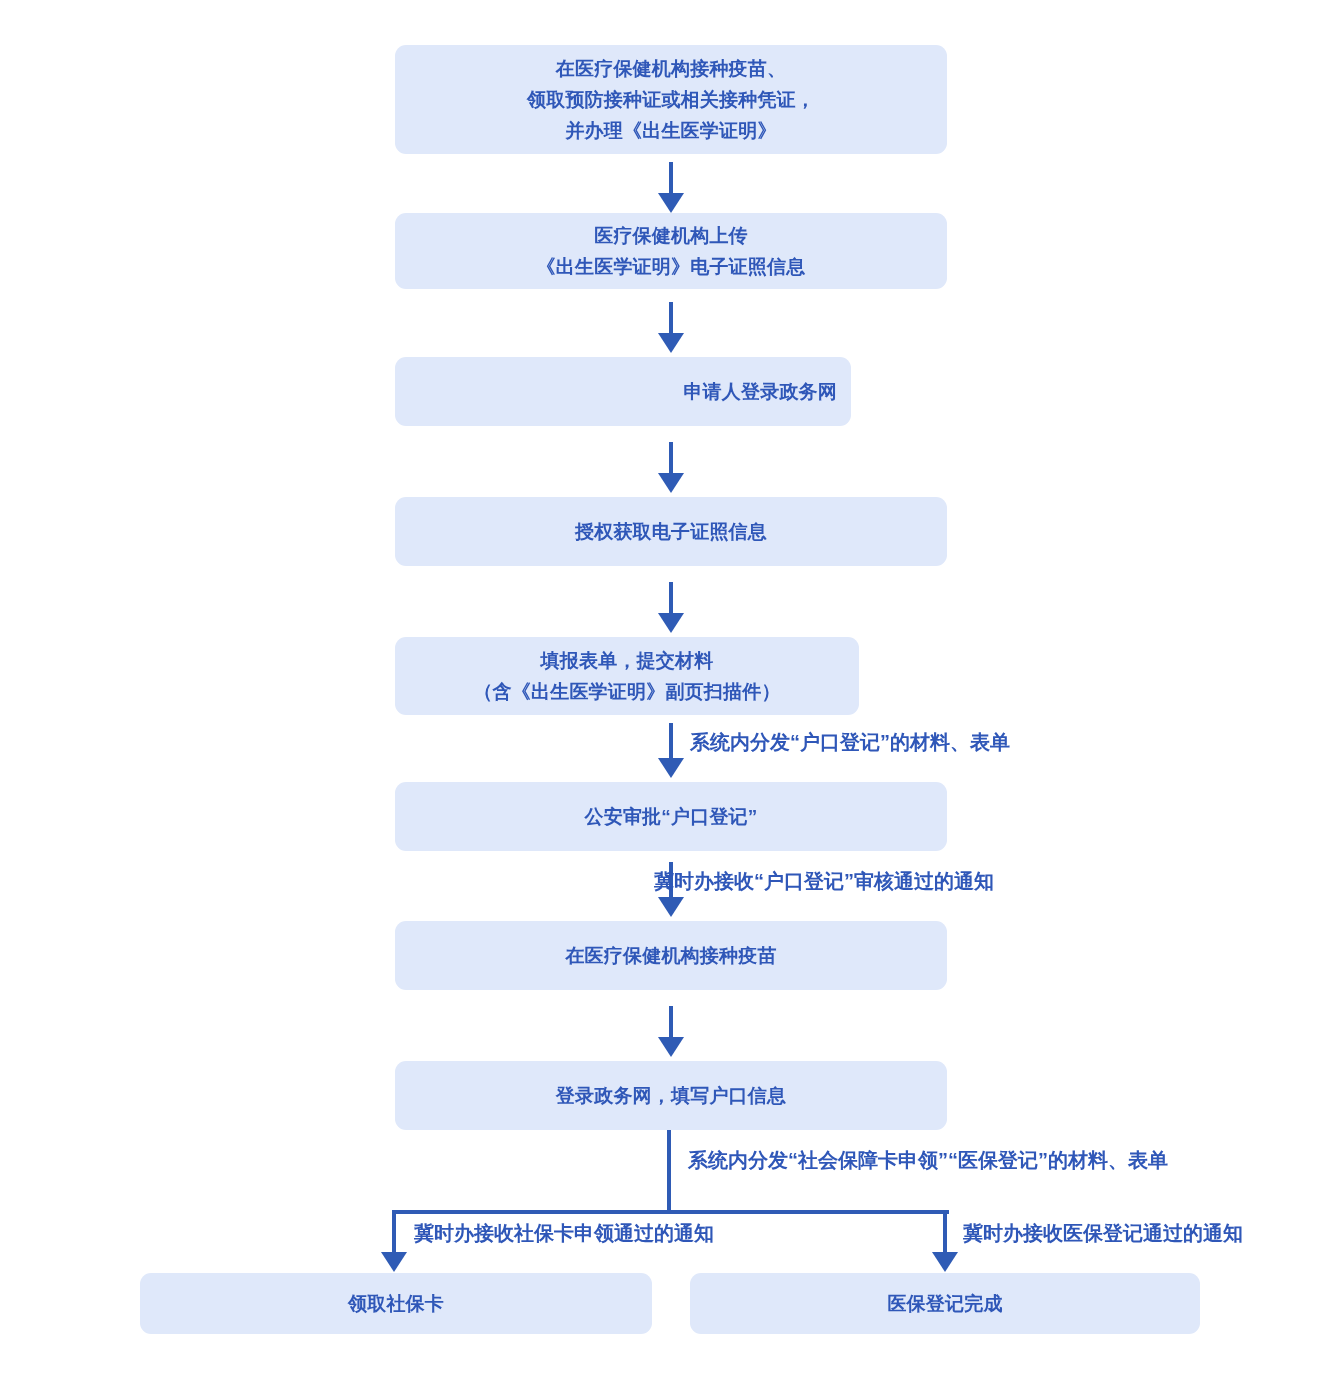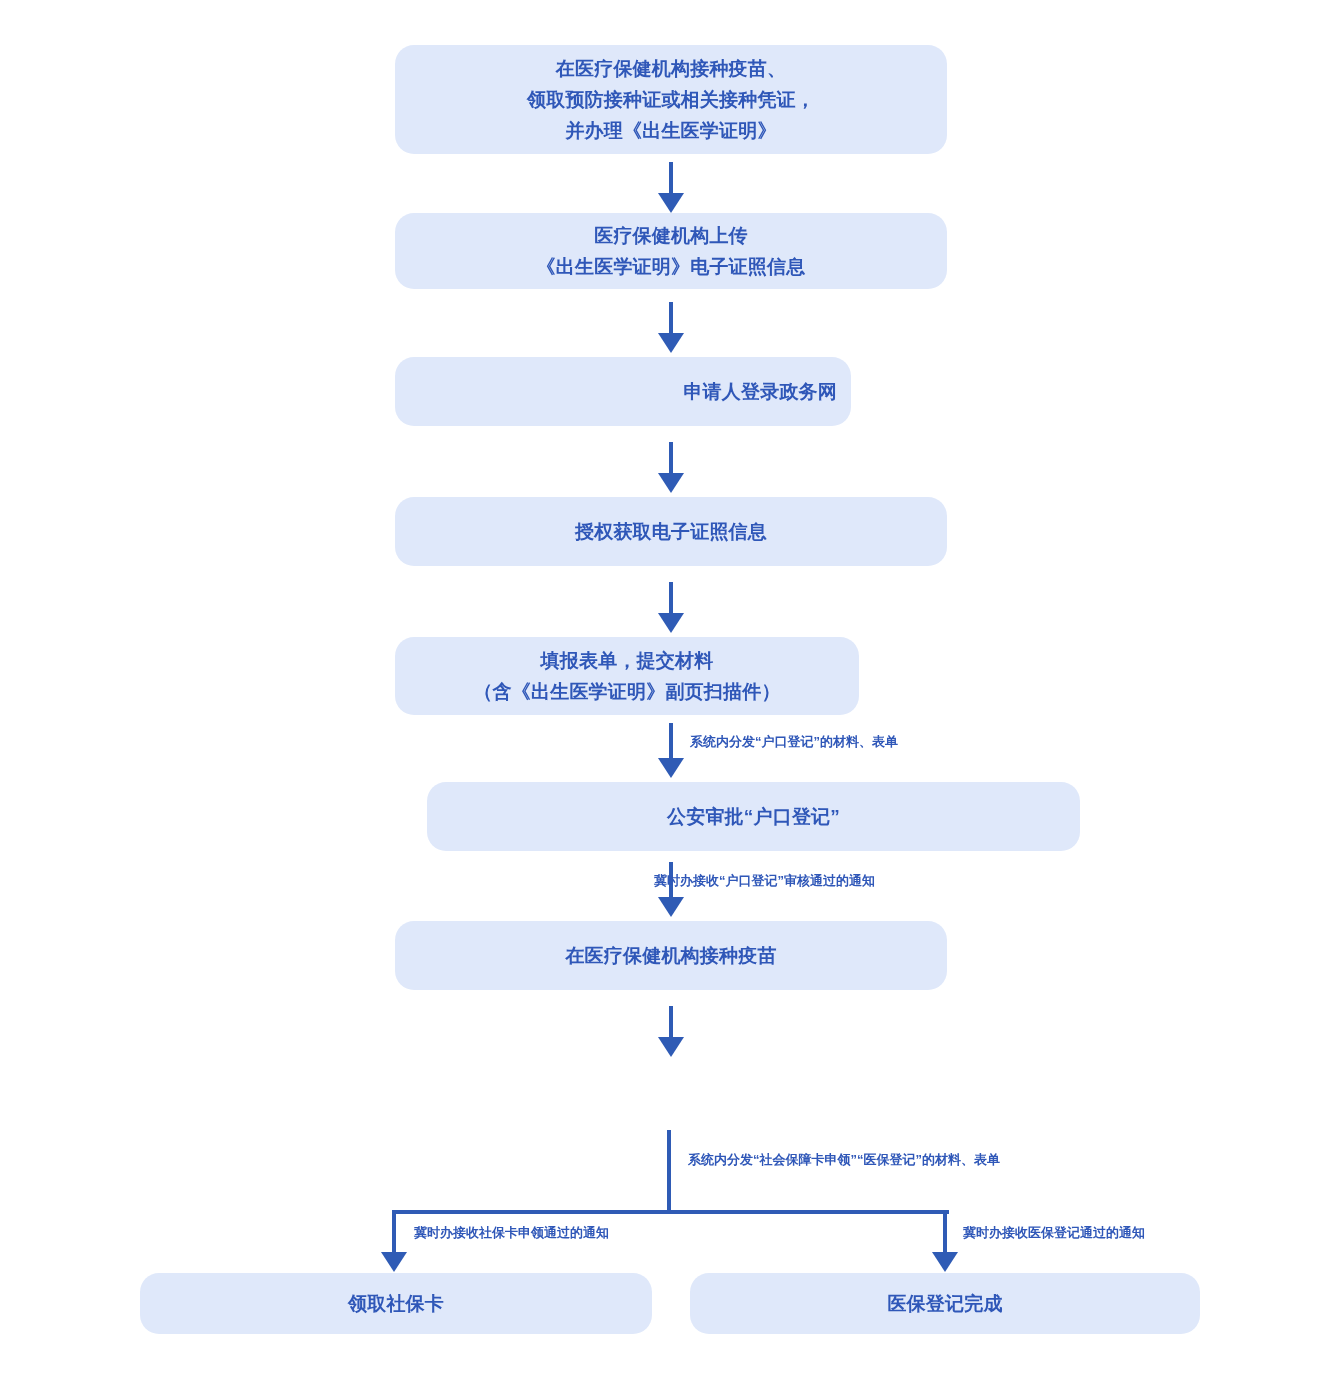--- a/index.html
+++ b/index.html
@@ -15,21 +15,21 @@
     width: 1341px;
     height: 1393px;
     background: #ffffff;
     overflow: hidden;
   }
 
   
   .node {
     position: absolute;
     background: #dfe8fa;
-    border-radius: 19px;
+    border-radius: 11px;
     display: flex;
     align-items: center;
     justify-content: center;
     text-align: center;
     color: #2f57b8;
     font-weight: bold;
     font-size: 19px;
     line-height: 31px;
     letter-spacing: 0.2px;
     box-sizing: border-box;
@@ -61,21 +61,21 @@
     border-left: 13px solid transparent;
     border-right: 13px solid transparent;
     border-top: 20px solid #2f5bb5;
   }
 
   
   .arrow-label {
     position: absolute;
     color: #2f57b8;
     font-weight: bold;
-    font-size: 13px;
+    font-size: 20px;
     line-height: 20px;
     white-space: nowrap;
   }
 
   
   .branch-stem {
     position: absolute;
     width: 4px;
     background: #2f5bb5;
   }
@@ -128,37 +128,40 @@
   <div class="node" style="left:395px; top:637px; width:464px; height:78px;">
     <span class="txt">填报表单，提交材料
 （含《出生医学证明》副页扫描件）</span>
   </div>
   <div class="arrow" style="left:658px; top:723px; width:26px; height:55px;">
     <div class="stem" style="height:36px;"></div>
     <div class="head"></div>
   </div>
   <div class="arrow-label" style="left:690px; top:732px;">系统内分发“户口登记”的材料、表单</div>
 
-  <div class="node" style="left:395px; top:782px; width:653px; height:69px;margin-left:32px;">
+  <div class="node" style="left:395px; top:782px; width:552px; height:69px;">
     <span class="txt">公安审批“户口登记”</span>
   </div>
   <div class="arrow" style="left:658px; top:862px; width:26px; height:55px;">
     <div class="stem" style="height:36px;"></div>
     <div class="head"></div>
   </div>
   <div class="arrow-label" style="left:654px; top:871px;">冀时办接收“户口登记”审核通过的通知</div>
 
   <div class="node" style="left:395px; top:921px; width:552px; height:69px;">
     <span class="txt">在医疗保健机构接种疫苗</span>
   </div>
   <div class="arrow" style="left:658px; top:1006px; width:26px; height:51px;">
     <div class="stem" style="height:32px;"></div>
     <div class="head"></div>
   </div>
 
+  <div class="node" style="left:395px; top:1061px; width:552px; height:69px;">
+    <span class="txt">登录政务网，填写户口信息</span>
+  </div>
 
   <div class="branch-stem" style="left:667px; top:1130px; height:84px;"></div>
   <div class="branch-bar" style="left:392px; top:1210px; width:557px;"></div>
 
   <div class="arrow-label" style="left:688px; top:1150px;">系统内分发“社会保障卡申领”“医保登记”的材料、表单</div>
 
   <div class="arrow" style="left:381px; top:1212px; width:26px; height:60px;">
     <div class="stem" style="height:41px;"></div>
     <div class="head"></div>
   </div>

